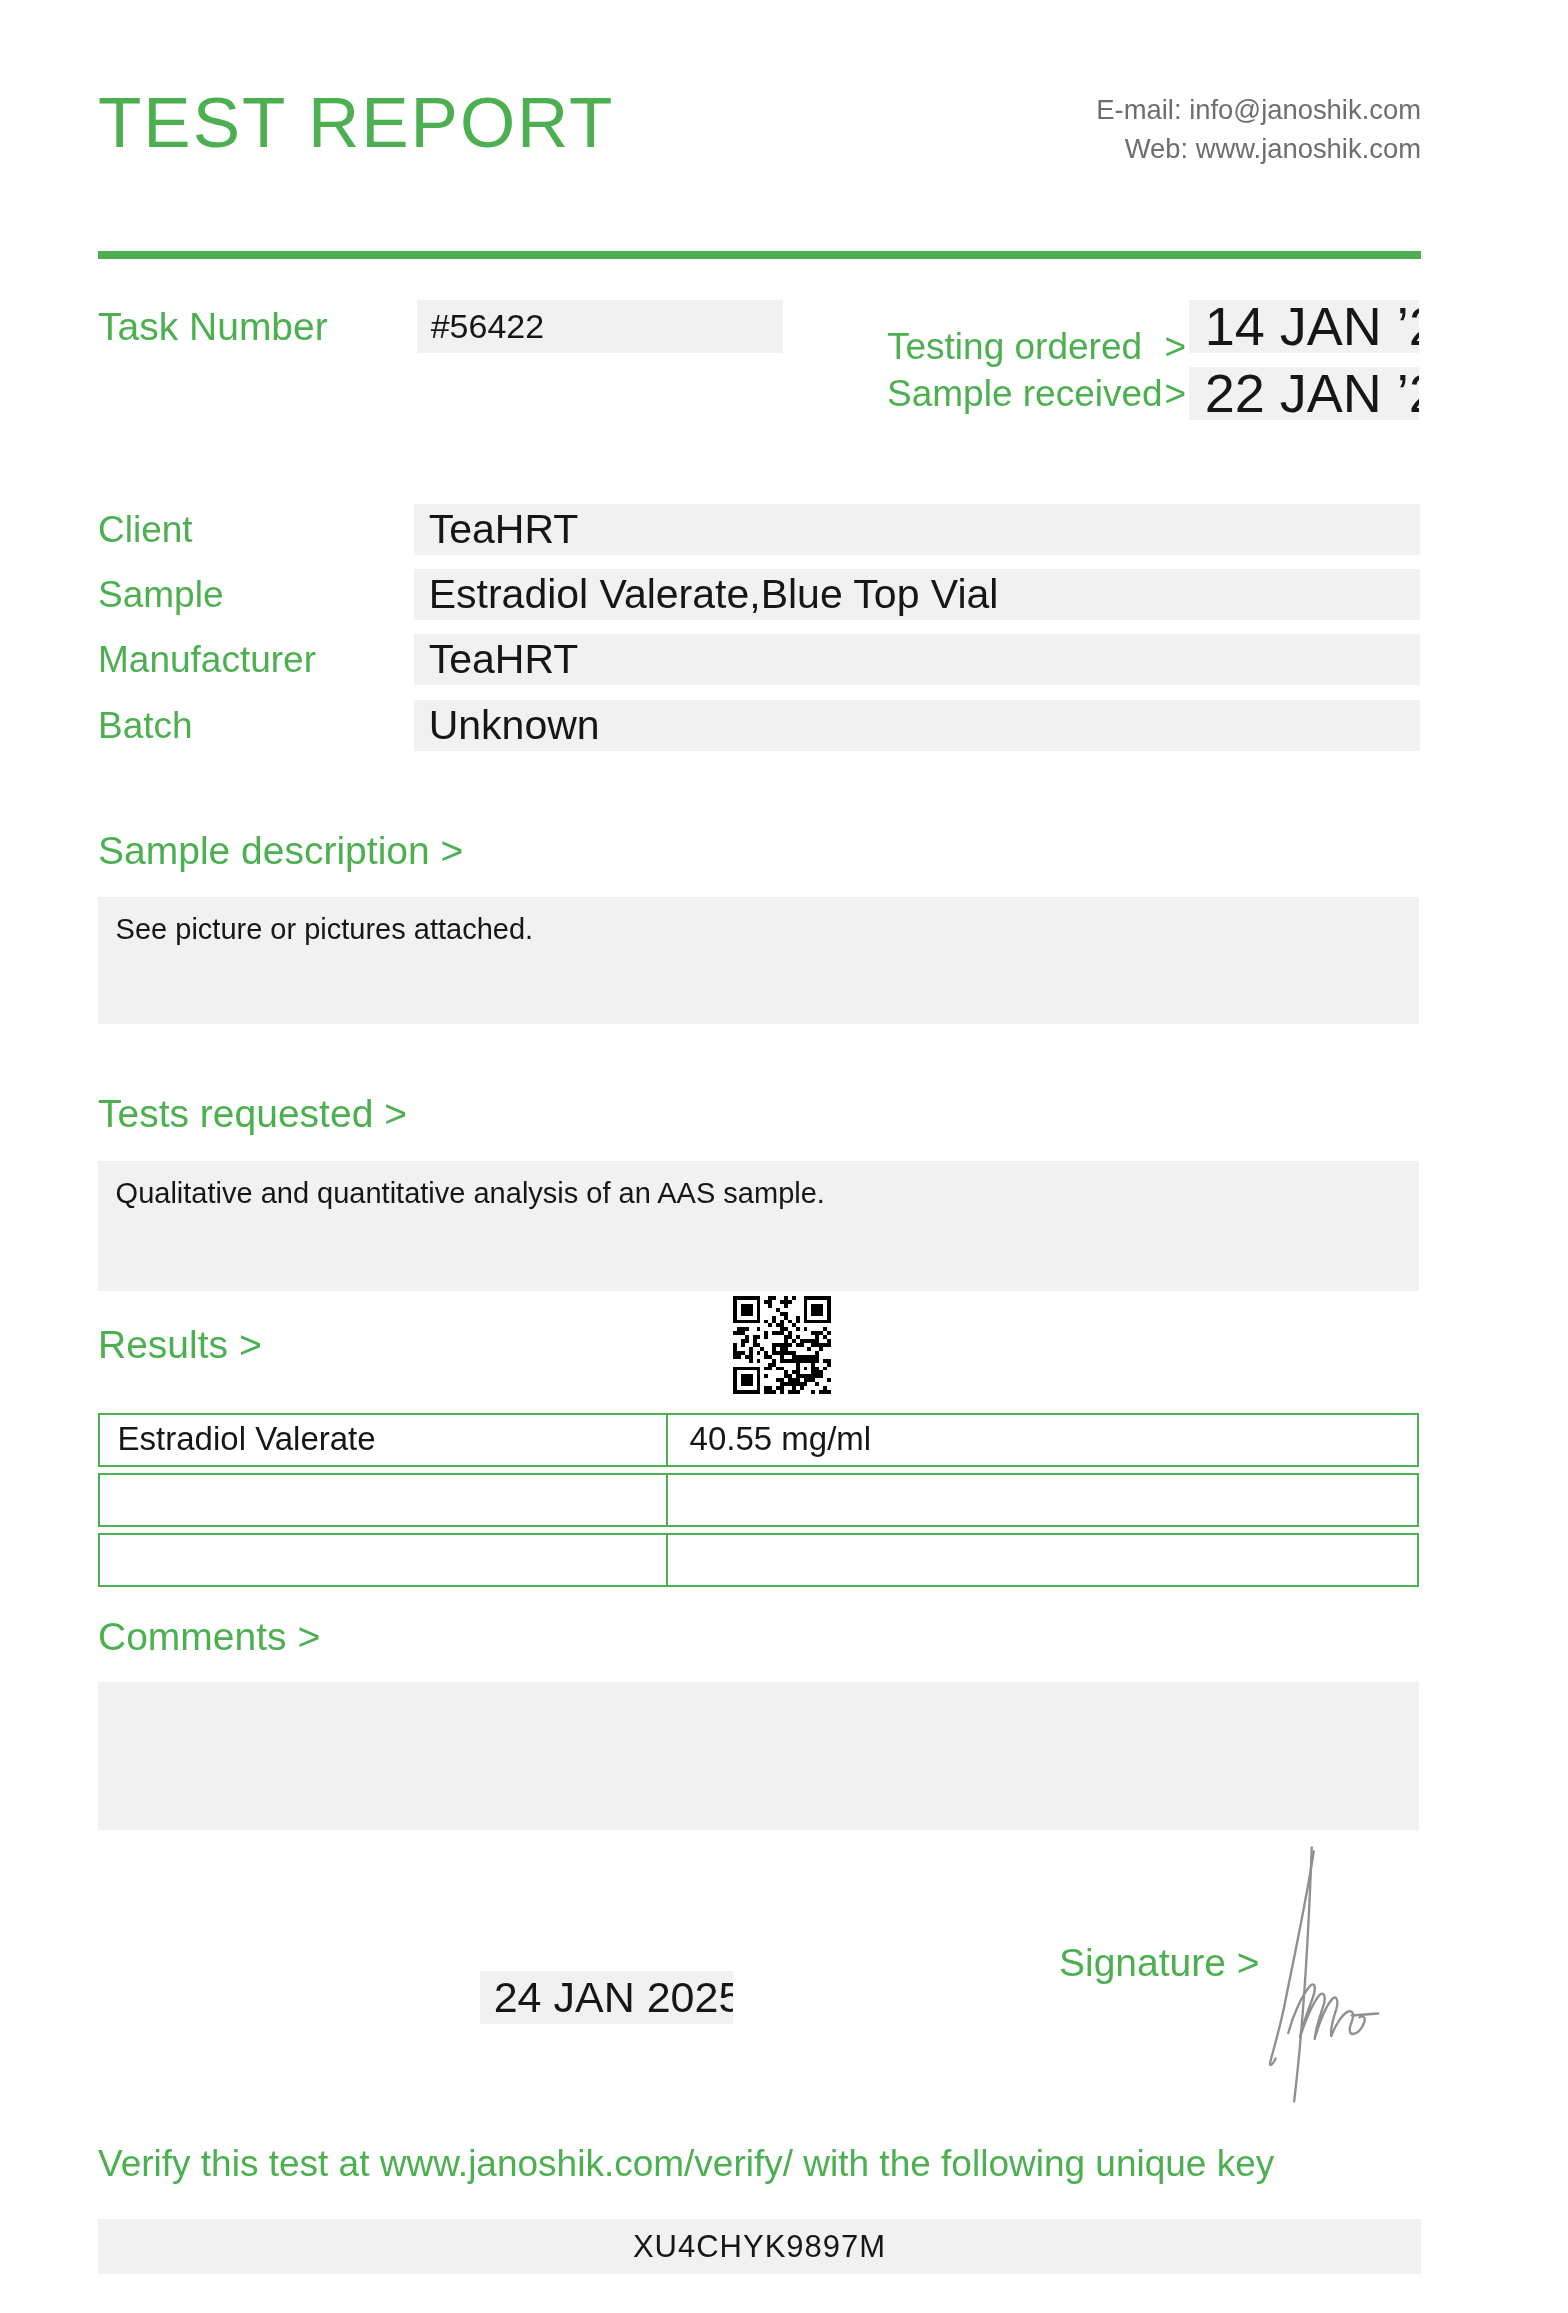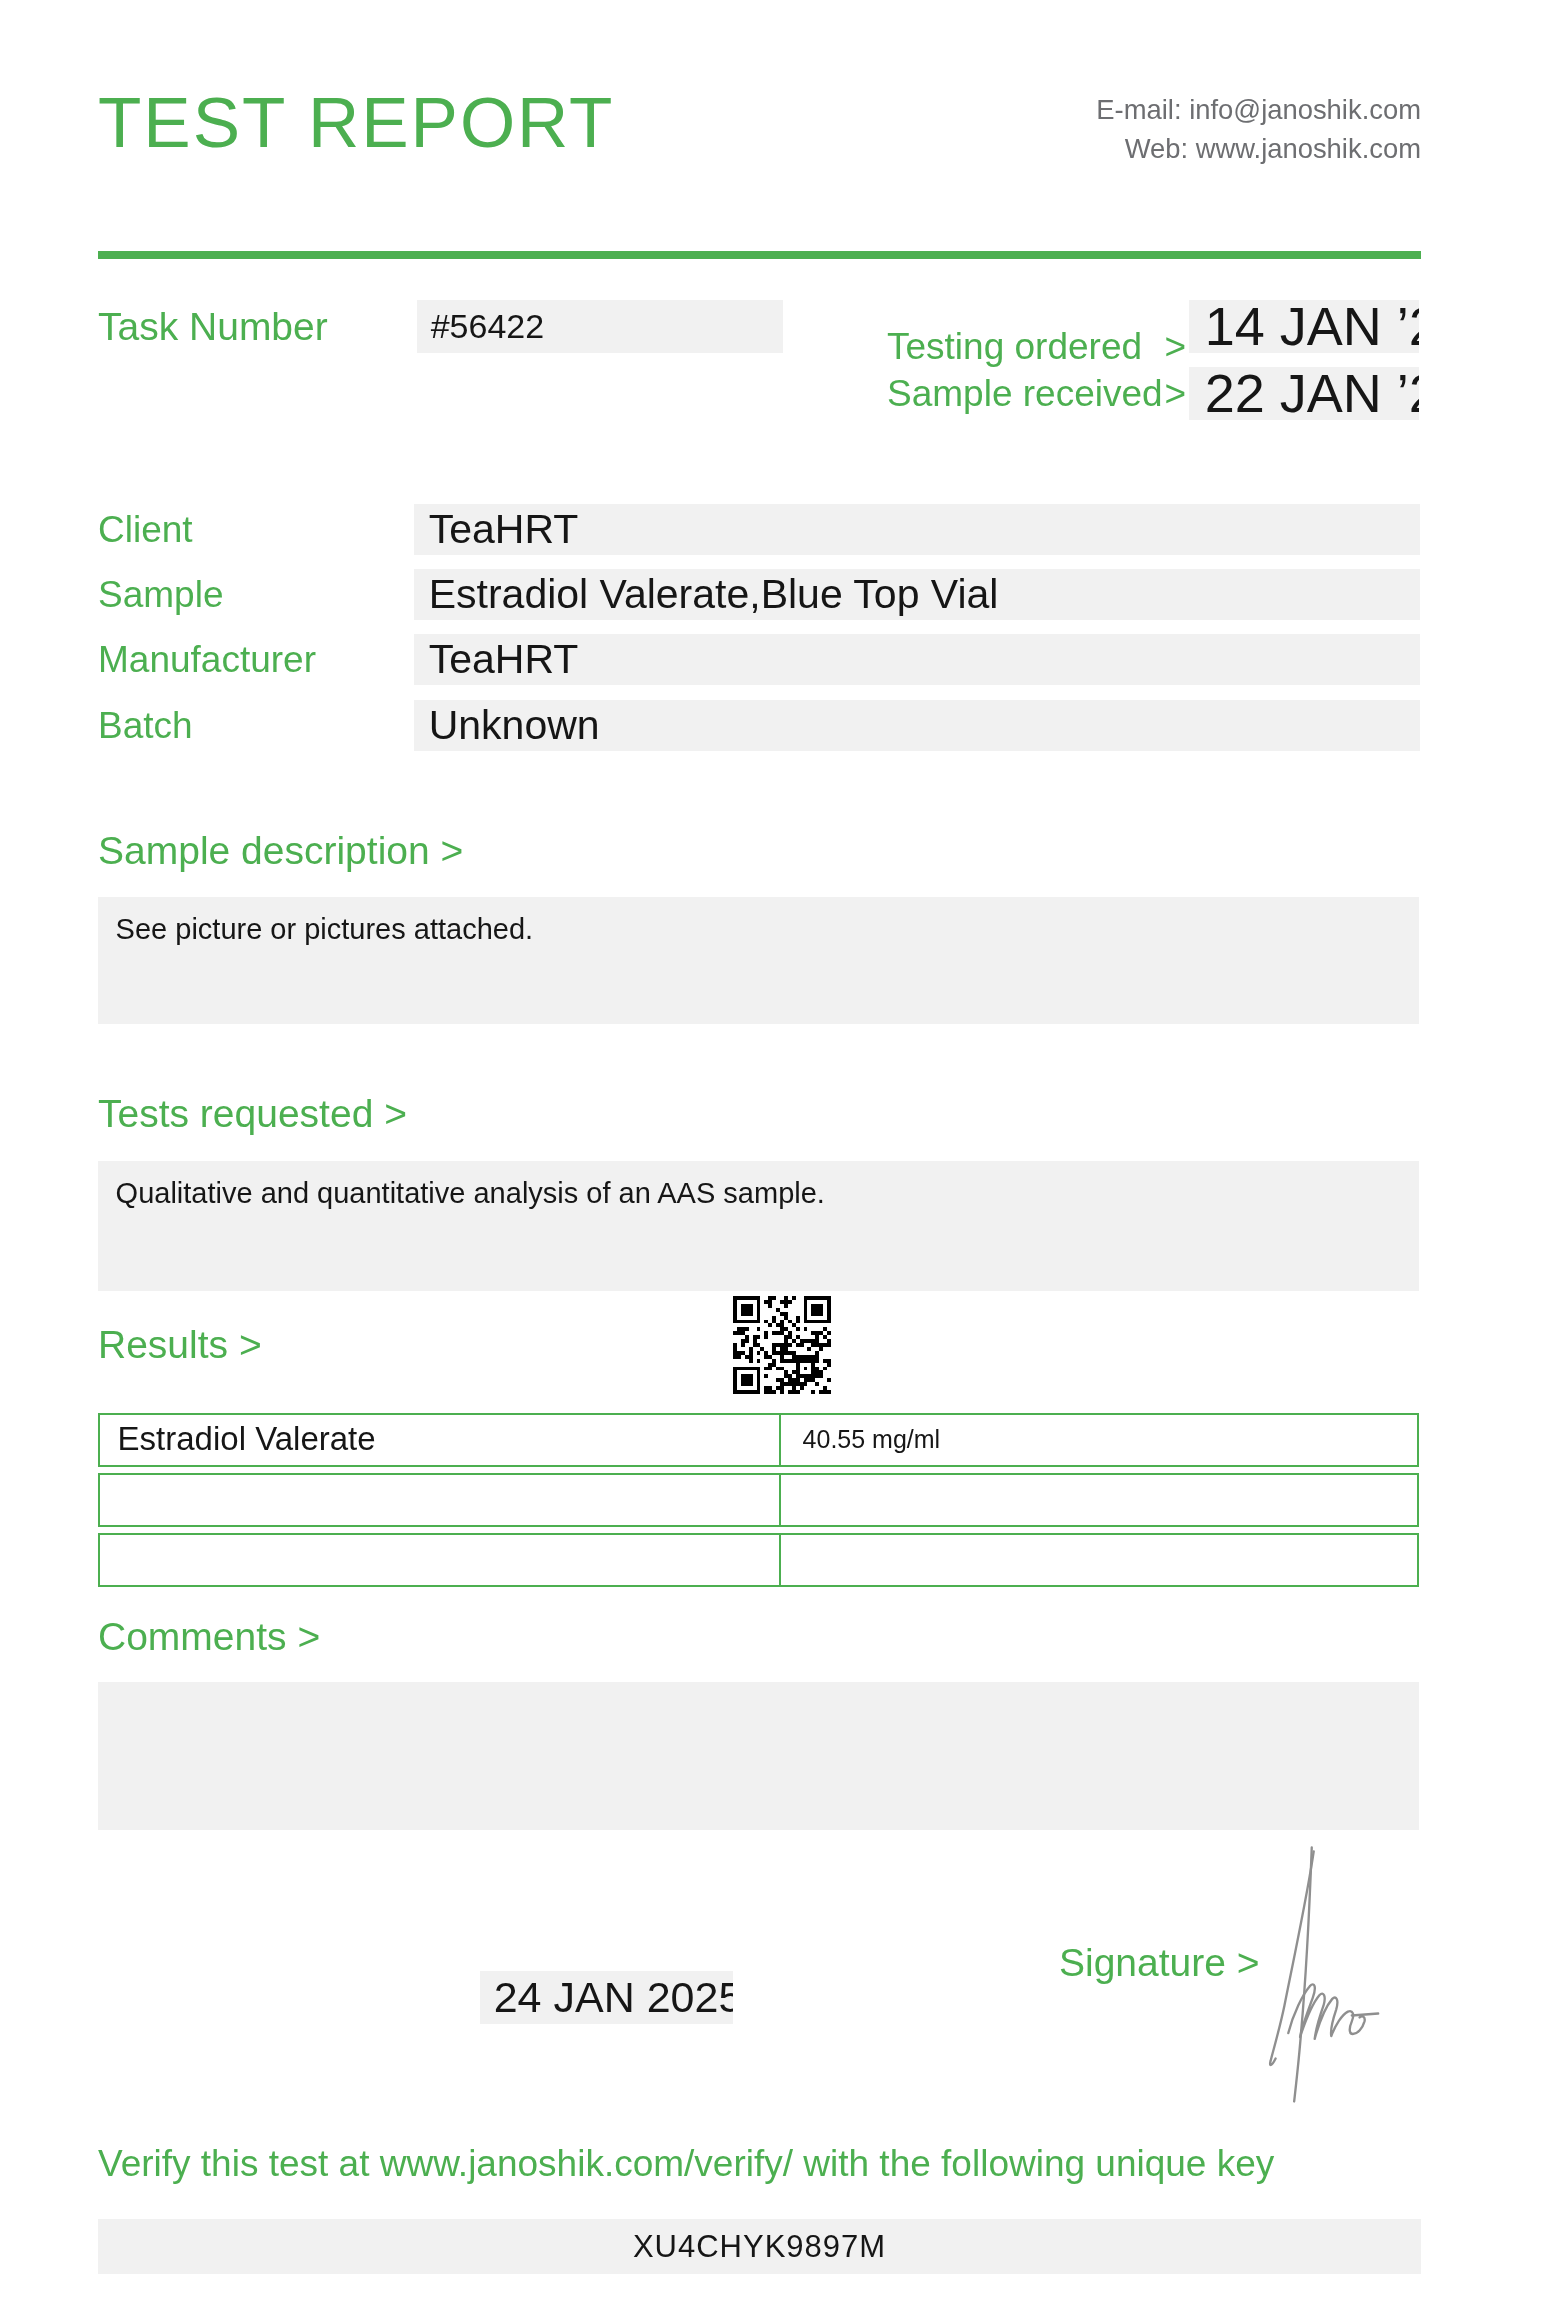--- a/index.html
+++ b/index.html
@@ -43,22 +43,22 @@
   .inforow-label{left:98px;font-size:37px;line-height:51px;}
   .inforow-box{left:414px;width:1006px;height:51px;font-size:41px;line-height:51px;padding-left:14.7px;}
 
   .heading{position:absolute;left:98px;color:var(--green);font-size:39px;white-space:nowrap;}
   .bigbox{position:absolute;left:98px;width:1321px;background:var(--box);font-size:29px;color:var(--ink);padding:15.7px 17.6px;}
 
   .qr{position:absolute;left:733px;top:1296px;width:98px;height:98px;}
 
   .rtable{position:absolute;left:98px;top:1413px;width:1321px;}
   .rrow{display:flex;border:2.9px solid var(--green);height:54px;margin-bottom:5.9px;background:#fff;}
-  .rcell-name{width:681px;border-right:2.9px solid var(--green);font-size:33px;line-height:48px;padding-left:17.6px;white-space:nowrap;overflow:hidden;}
-  .rcell-val{flex:1;font-size:25px;line-height:48px;padding-left:21.6px;white-space:nowrap;overflow:hidden;}
+  .rcell-name{width:568px;border-right:2.9px solid var(--green);font-size:33px;line-height:48px;padding-left:17.6px;white-space:nowrap;overflow:hidden;}
+  .rcell-val{flex:1;font-size:33px;line-height:48px;padding-left:21.6px;white-space:nowrap;overflow:hidden;}
 
   .analysis-label{left:98px;top:1936px;line-height:53px;}
   .analysis-box{left:480px;top:1936px;width:253px;height:53px;font-size:43px;line-height:53px;padding-left:13.7px;margin-top:35px;}
   .signature-label{left:1059px;top:1936px;line-height:53px;}
   .sig{position:absolute;left:1259px;top:1841px;width:127px;height:263px;}
 
   .verify{position:absolute;left:98px;top:2143px;width:1325px;color:var(--green);font-size:37px;white-space:nowrap;}
   .keybox{position:absolute;left:98px;top:2219px;width:1323px;height:55px;background:var(--box);font-size:31px;line-height:55px;text-align:center;letter-spacing:1px;color:var(--ink);}
 </style>
 </head>

